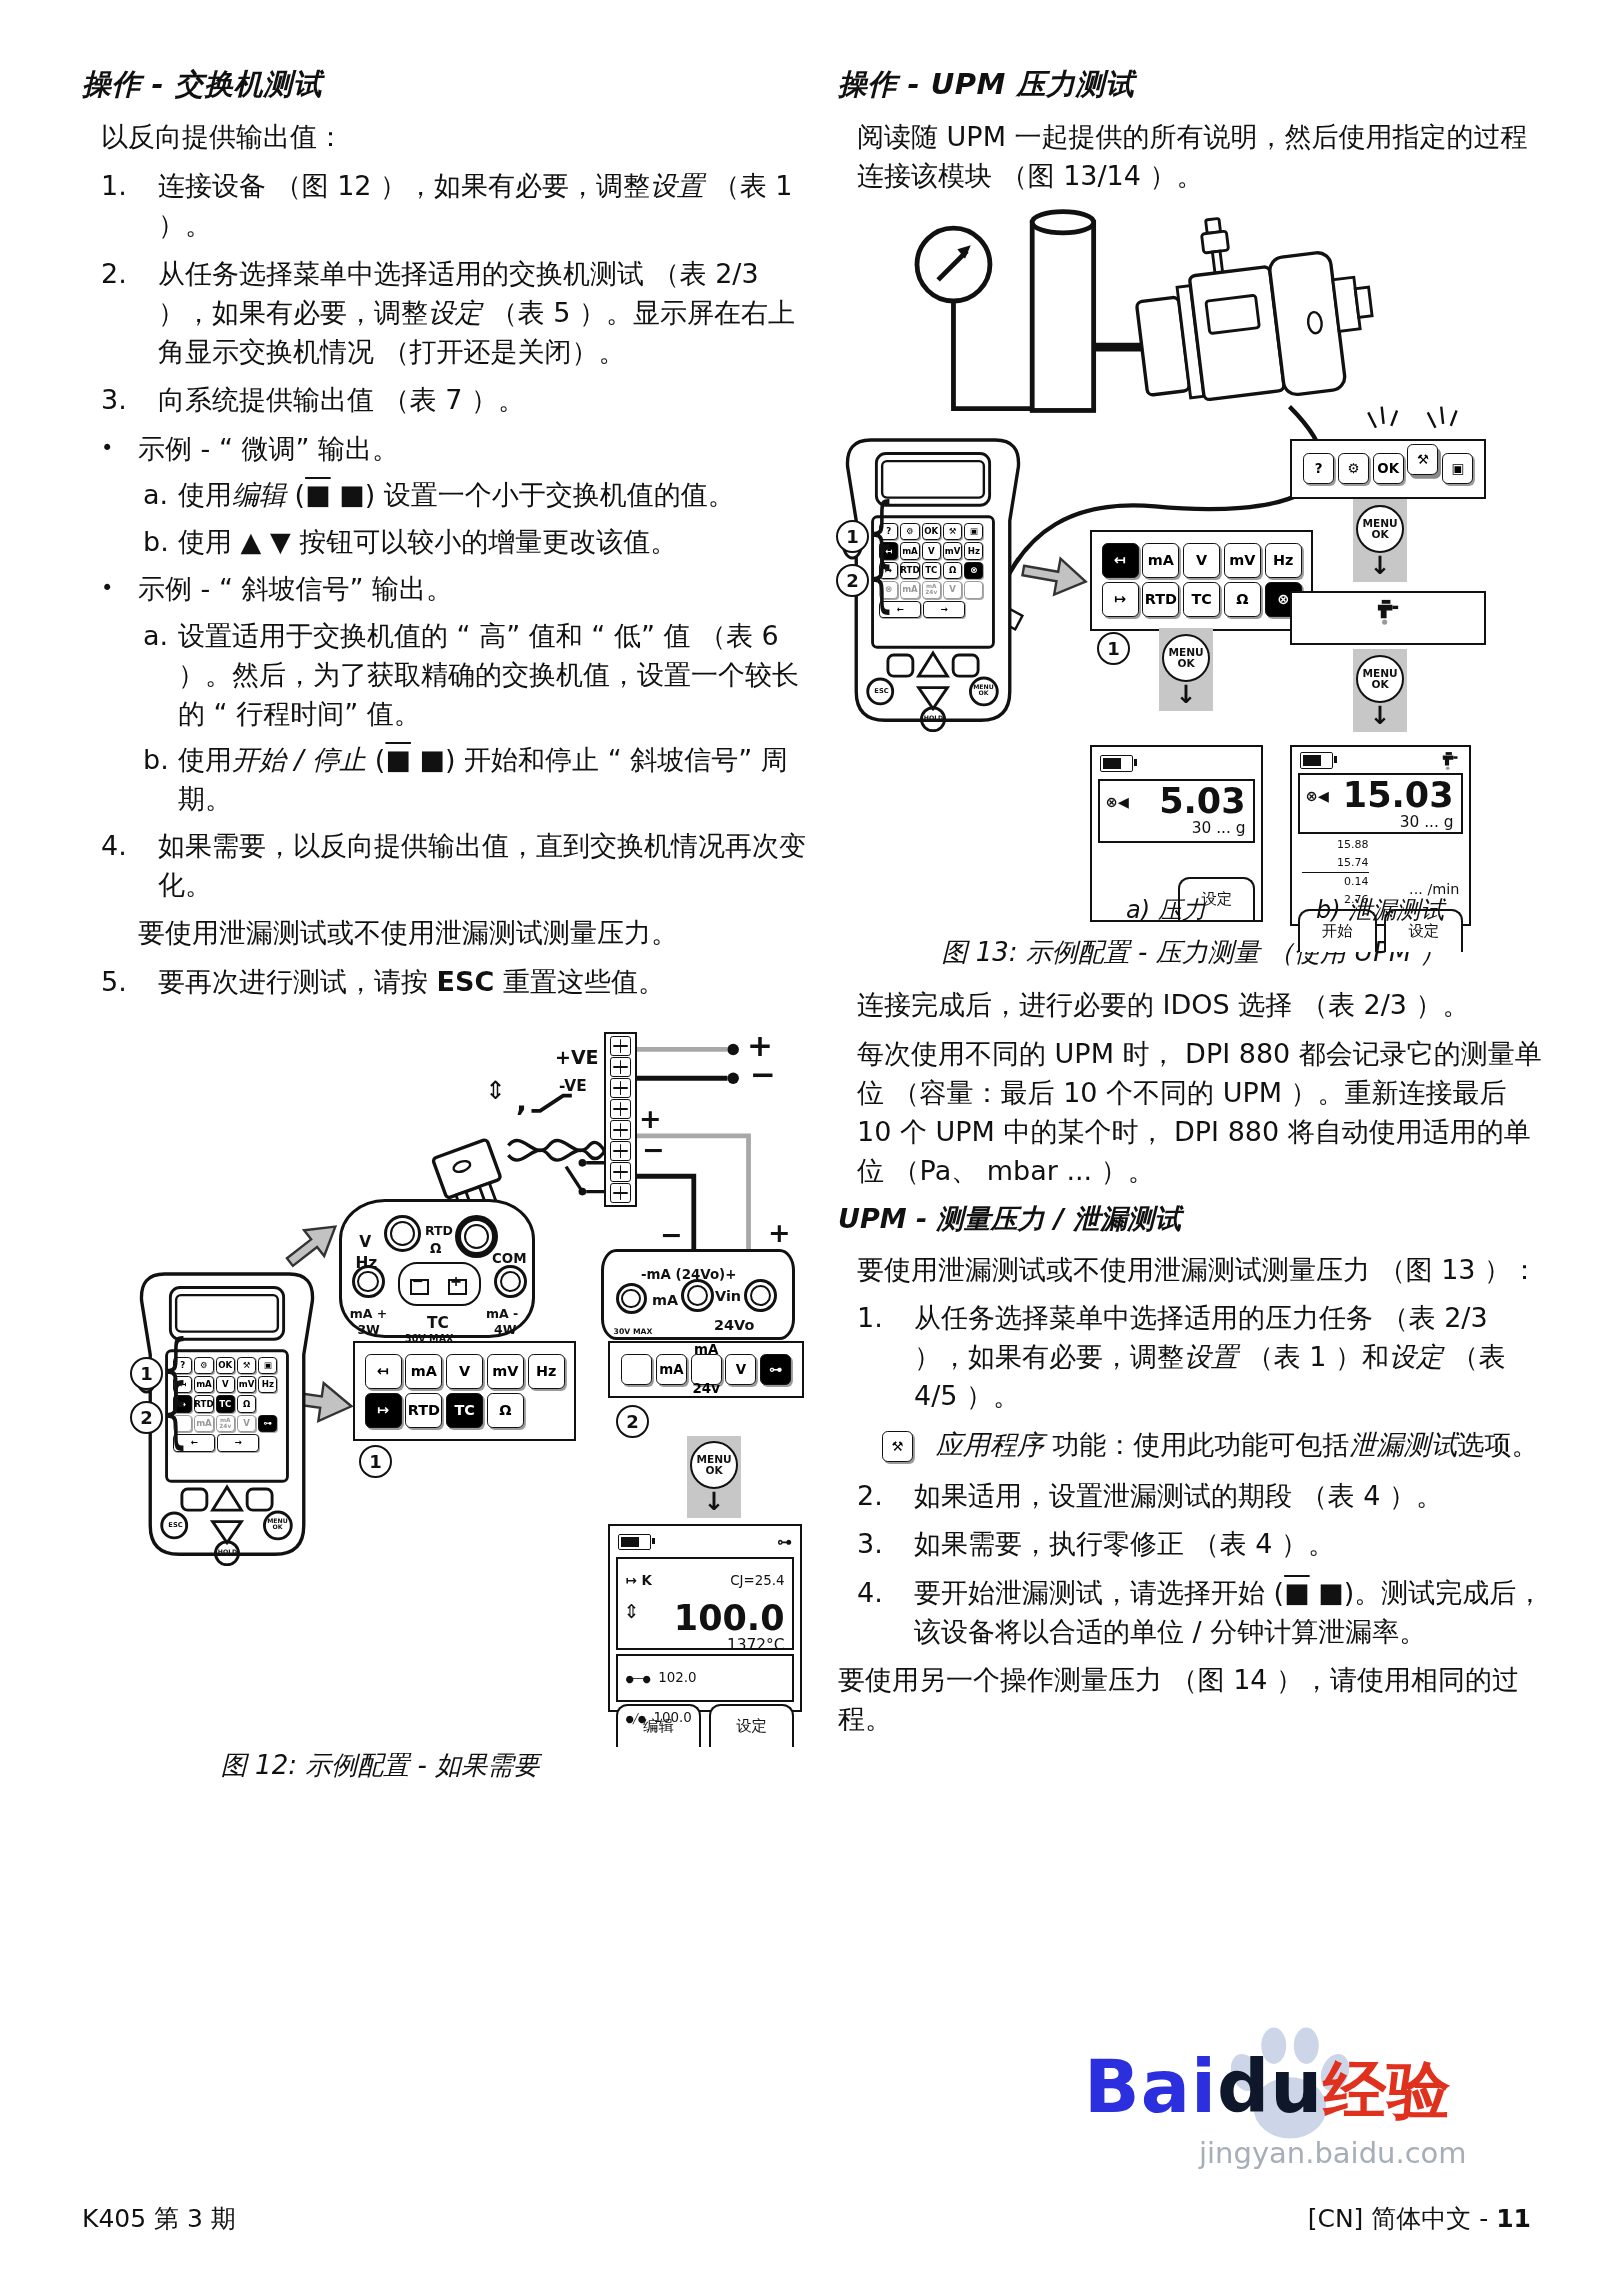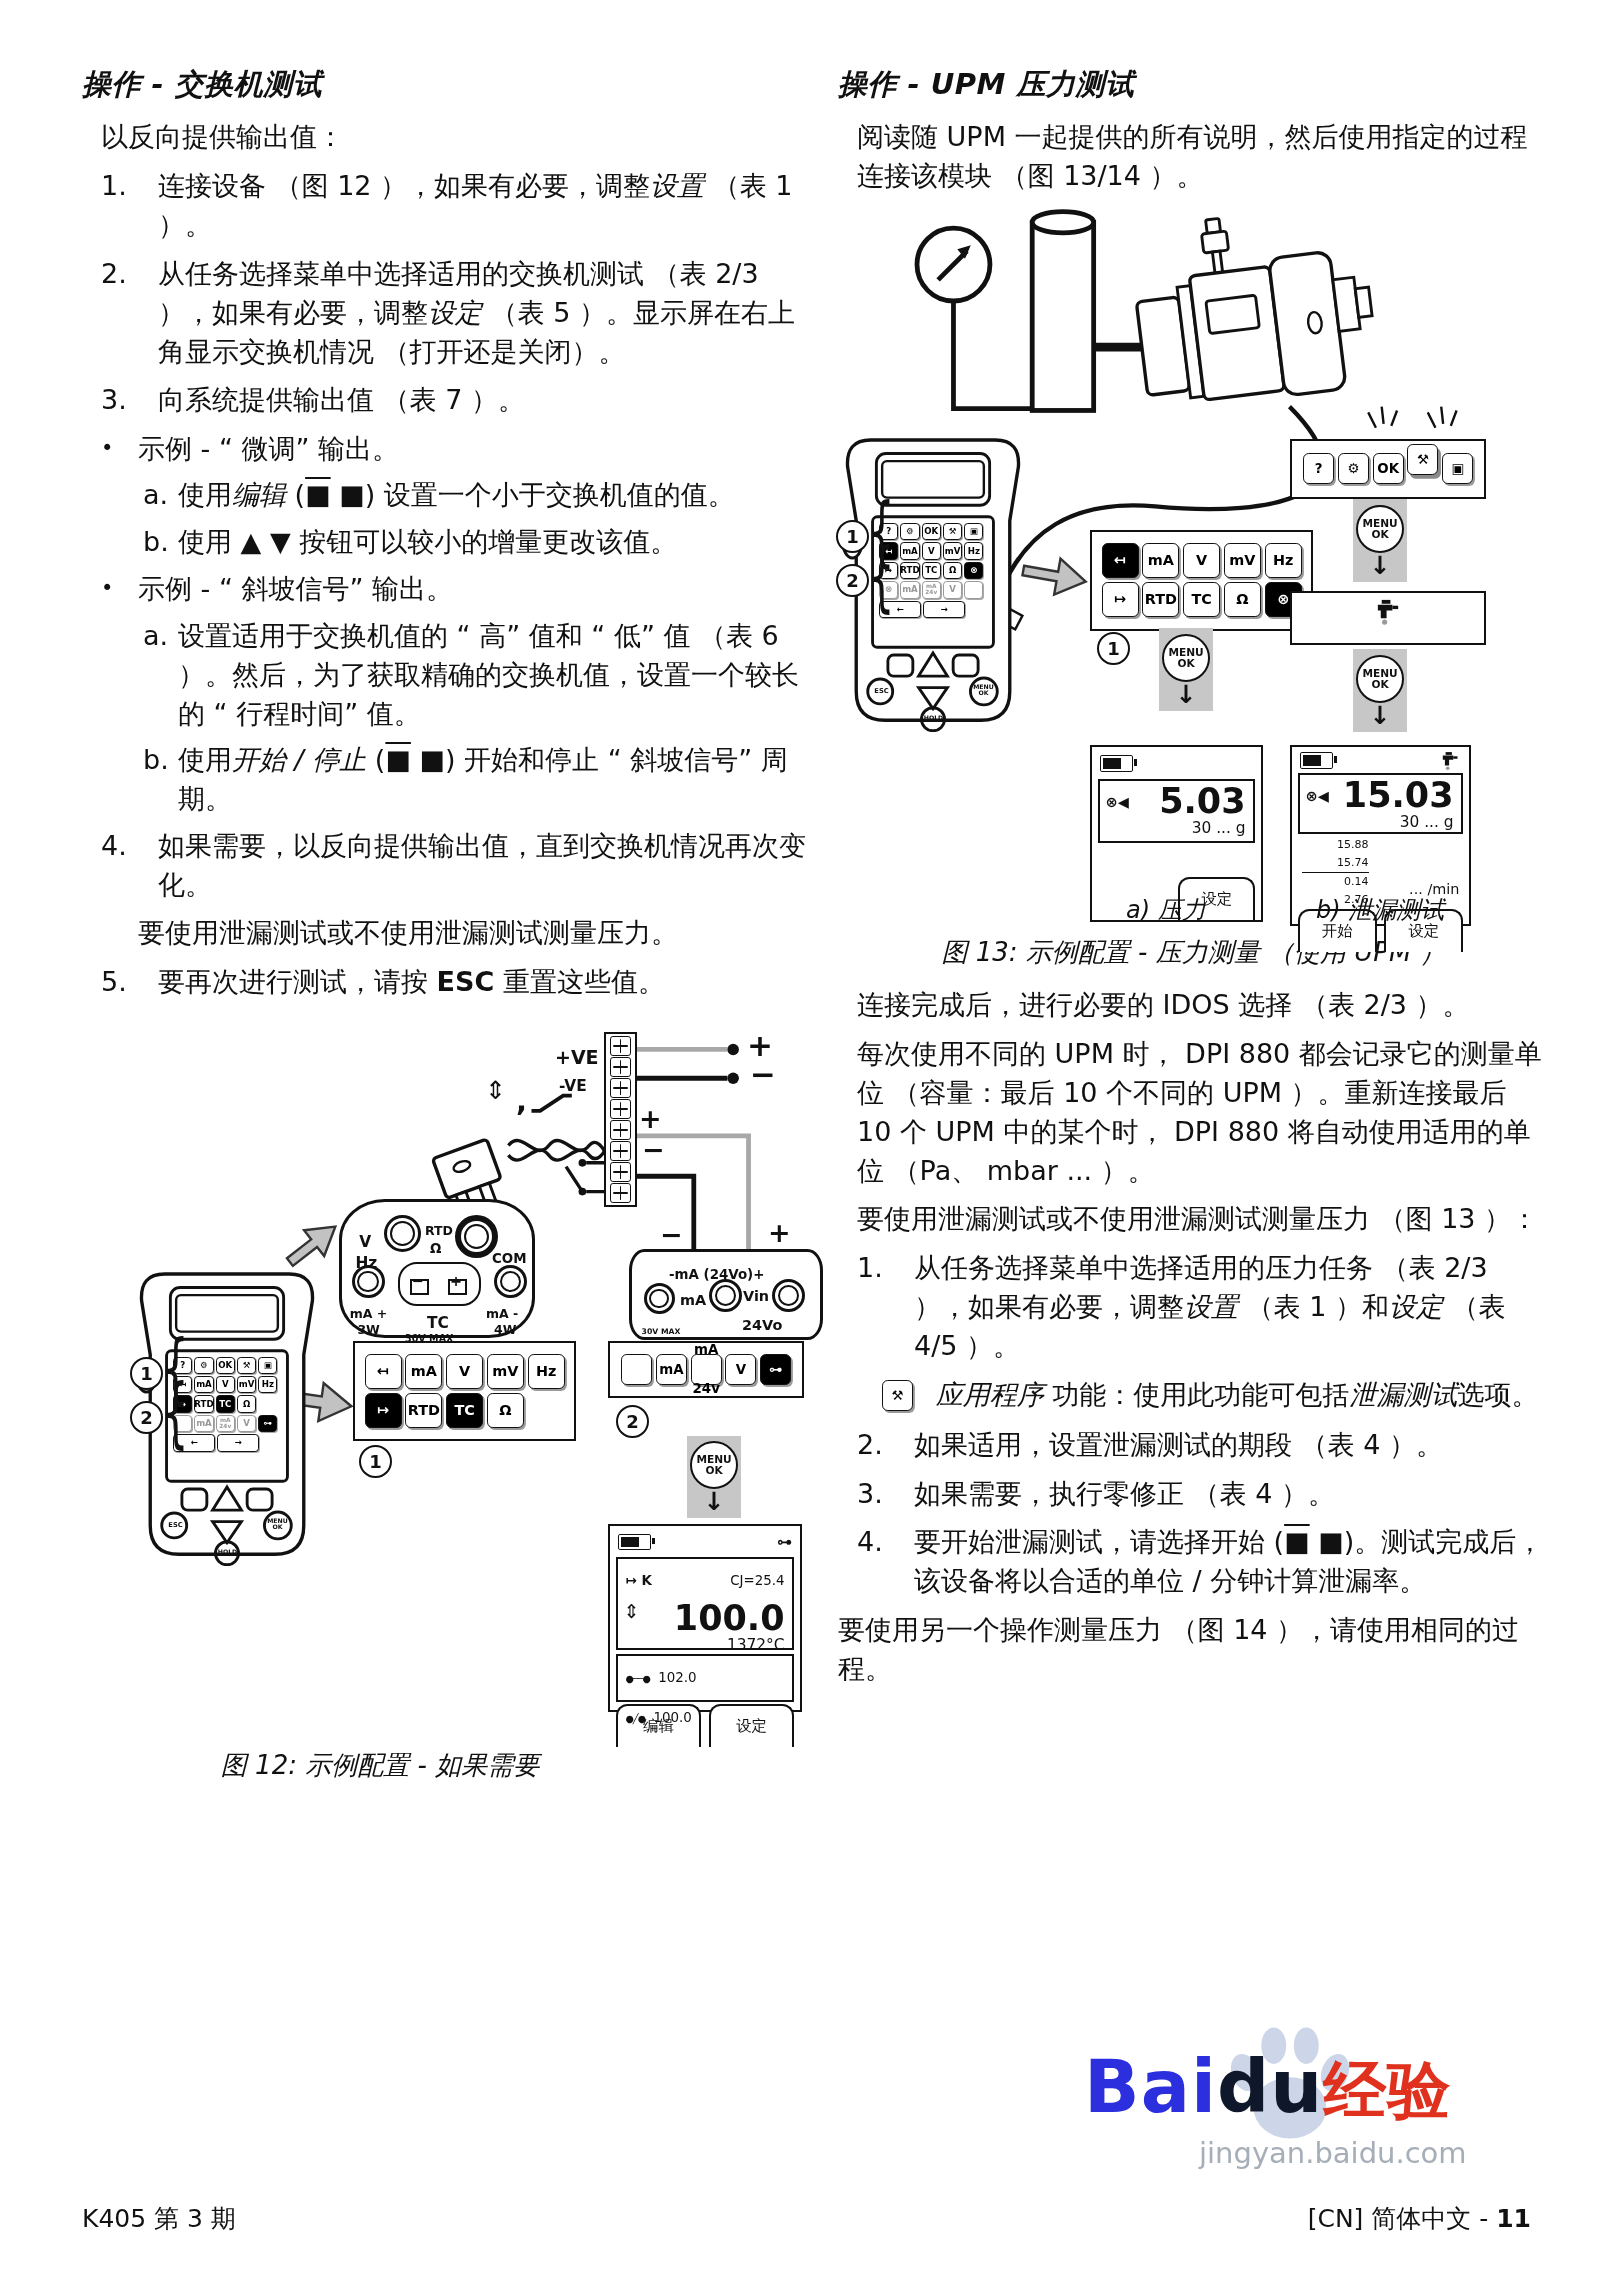--- a/index.html
+++ b/index.html
@@ -201,21 +201,21 @@
       <span class="lab" style="left:477px;top:56px;font-size:15.4px;">-VE</span>
       <span class="lab" style="left:665px;top:15.4px;font-size:31px;">+</span>
       <span class="lab" style="left:668px;top:44px;font-size:31px;">−</span>
       <span class="lab" style="left:557px;top:88px;font-size:27px;">+</span>
       <span class="lab" style="left:560px;top:119px;font-size:27px;">−</span>
       <span class="lab" style="left:403px;top:60px;font-size:25px;font-weight:normal;">⇕</span>
       <span class="lab" style="left:434px;top:71px;font-size:29px;">,</span>
       <span class="lab" style="left:578px;top:204px;font-size:27px;">−</span>
       <span class="lab" style="left:686px;top:202px;font-size:27px;">+</span>
 
-      <div class="tview" style="left:519px;top:238px;width:188px;height:85px;border-radius:15.4px/21px;margin-left:28px;">
+      <div class="tview" style="left:519px;top:238px;width:188px;height:85px;border-radius:15.4px/21px;">
         <span class="lab" style="left:37px;top:3.8px;font-size:13.4px;">-mA (24Vo)+</span>
         <div class="jack" style="left:11.5px;top:31px;width:25px;height:25px;"></div>
         <div class="jack" style="left:77px;top:27px;width:27px;height:27px;"></div>
         <div class="jack" style="left:140px;top:27px;width:27px;height:27px;"></div>
         <span class="lab" style="left:48px;top:29px;font-size:14.4px;">mA</span>
         <span class="lab" style="left:111px;top:25px;font-size:14.4px;">Vin</span>
         <span class="lab" style="left:110px;top:54px;font-size:14.4px;">24Vo</span>
         <span class="lab" style="left:9.6px;top:60px;font-size:7.7px;">30V MAX</span>
       </div>
 
@@ -570,20 +570,21 @@
         </div>
       </div>
 
       <span class="abs" style="left:288px;top:686px;font-size:24px;font-style:italic;">a) 压力</span>
       <span class="abs" style="left:478px;top:686px;font-size:24px;font-style:italic;">b) 泄漏测试</span>
     </div>
 
     <p class="caption">图 13: 示例配置 - 压力测量 （使用 UPM ）</p>
     <p class="par indent">连接完成后，进行必要的 IDOS 选择 （表 2/3 ）。</p>
     <p class="par indent">每次使用不同的 UPM 时， DPI 880 都会记录它的测量单位 （容量：最后 10 个不同的 UPM ）。重新连接最后 10 个 UPM 中的某个时， DPI 880 将自动使用适用的单位 （Pa、 mbar ... ）。</p>
+    <h2 class="subhead">UPM - 测量压力 / 泄漏测试</h2>
     <p class="par indent">要使用泄漏测试或不使用泄漏测试测量压力 （图 13 ）：</p>
 
     <div class="step indent">
       <span class="num">1.</span>
       <span class="sbody"><span>从任务选择菜单中选择适用的压力任务 （表 2/3 ），如果有必要，调整</span><span class="em">设置</span><span> （表 1 ）和</span><span class="em">设定</span><span> （表 4/5 ）。</span></span>
     </div>
     <div class="notebox">
       <div class="nkey kp-md" style="display:flex;">
         <div class="key">⚒</div>
       </div>

